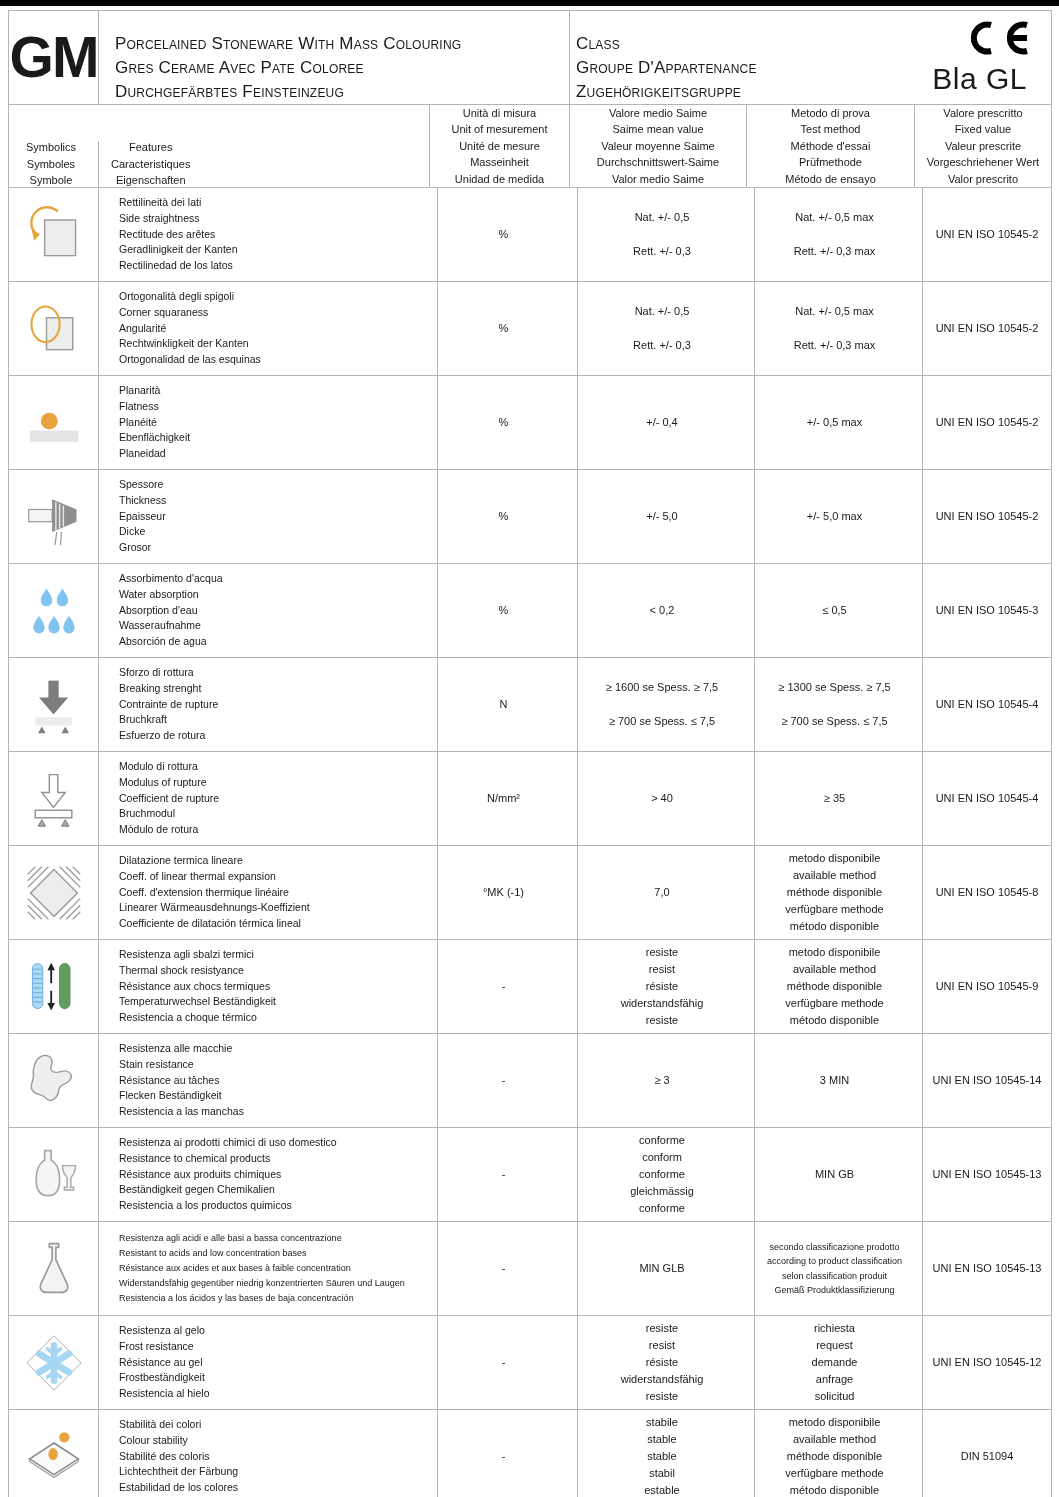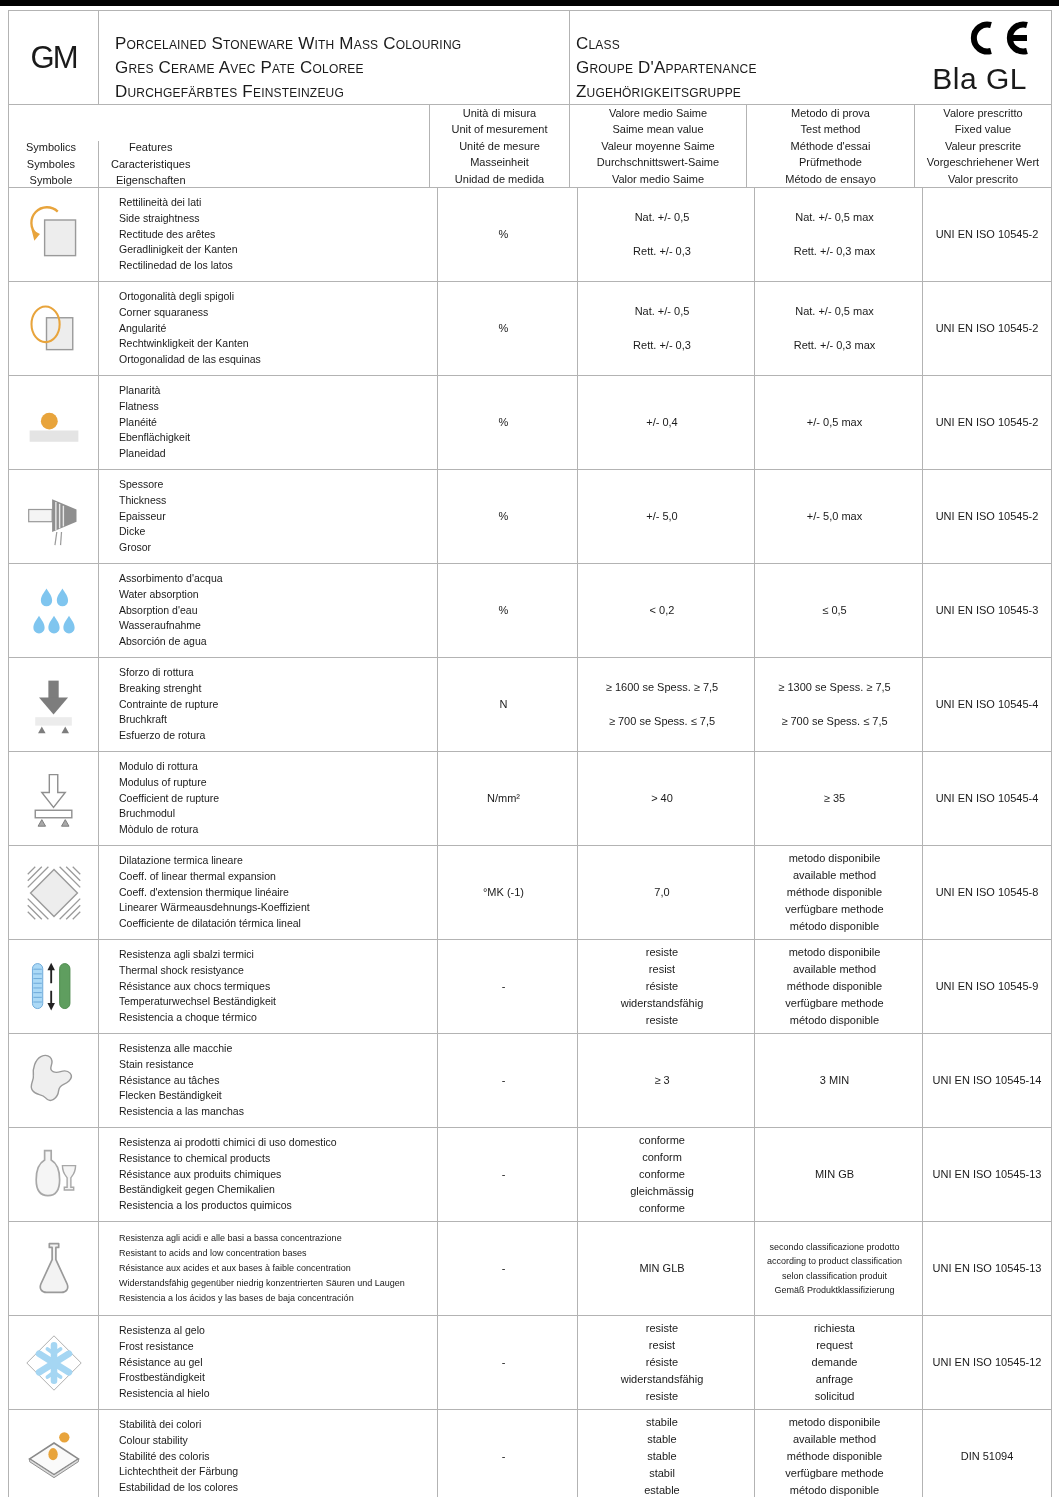--- a/index.html
+++ b/index.html
@@ -10,21 +10,21 @@
   .row:first-child{border-top:none;}
   .row.hdr{grid-template-columns:89px 471px 482px;height:93px;}
   .row.colhead{height:82px;}
   .row.body{height:93px;}
   .cell{border-left:1px solid #b3b3b3;display:flex;flex-direction:column;justify-content:center;box-sizing:border-box;overflow:hidden;}
   .cell:first-child{border-left:none;}
   .center{align-items:center;text-align:center;}
   .pre{white-space:pre-line;}
   
   .logo-cell{align-items:center;justify-content:center;}
-  .logo{font-size:31px;font-weight:normal;letter-spacing:-2px;line-height:1;}
+  .logo{font-size:57px;font-weight:bold;letter-spacing:-2px;line-height:1;}
   .title-cell{padding:10px 16px;justify-content:center;}
   .h-bold{font-size:15.5px;font-weight:bold;letter-spacing:.2px;margin-bottom:3px;}
   .h-sub{font-size:17px;font-variant:small-caps;line-height:1.42;letter-spacing:.2px;margin-top:24px;}
   .group-cell{padding:10px 6px;position:relative;justify-content:center;}
   .ce{position:absolute;top:9px;right:12px;}
   .blagl{position:absolute;bottom:8px;right:24px;font-size:30px;letter-spacing:.5px;}
   
   .colhead .cell{font-size:11px;line-height:1.5;padding:6px 0;}
   .colhead .left{padding-left:12px;align-items:flex-start;text-align:center;margin-top:36px;}
   

